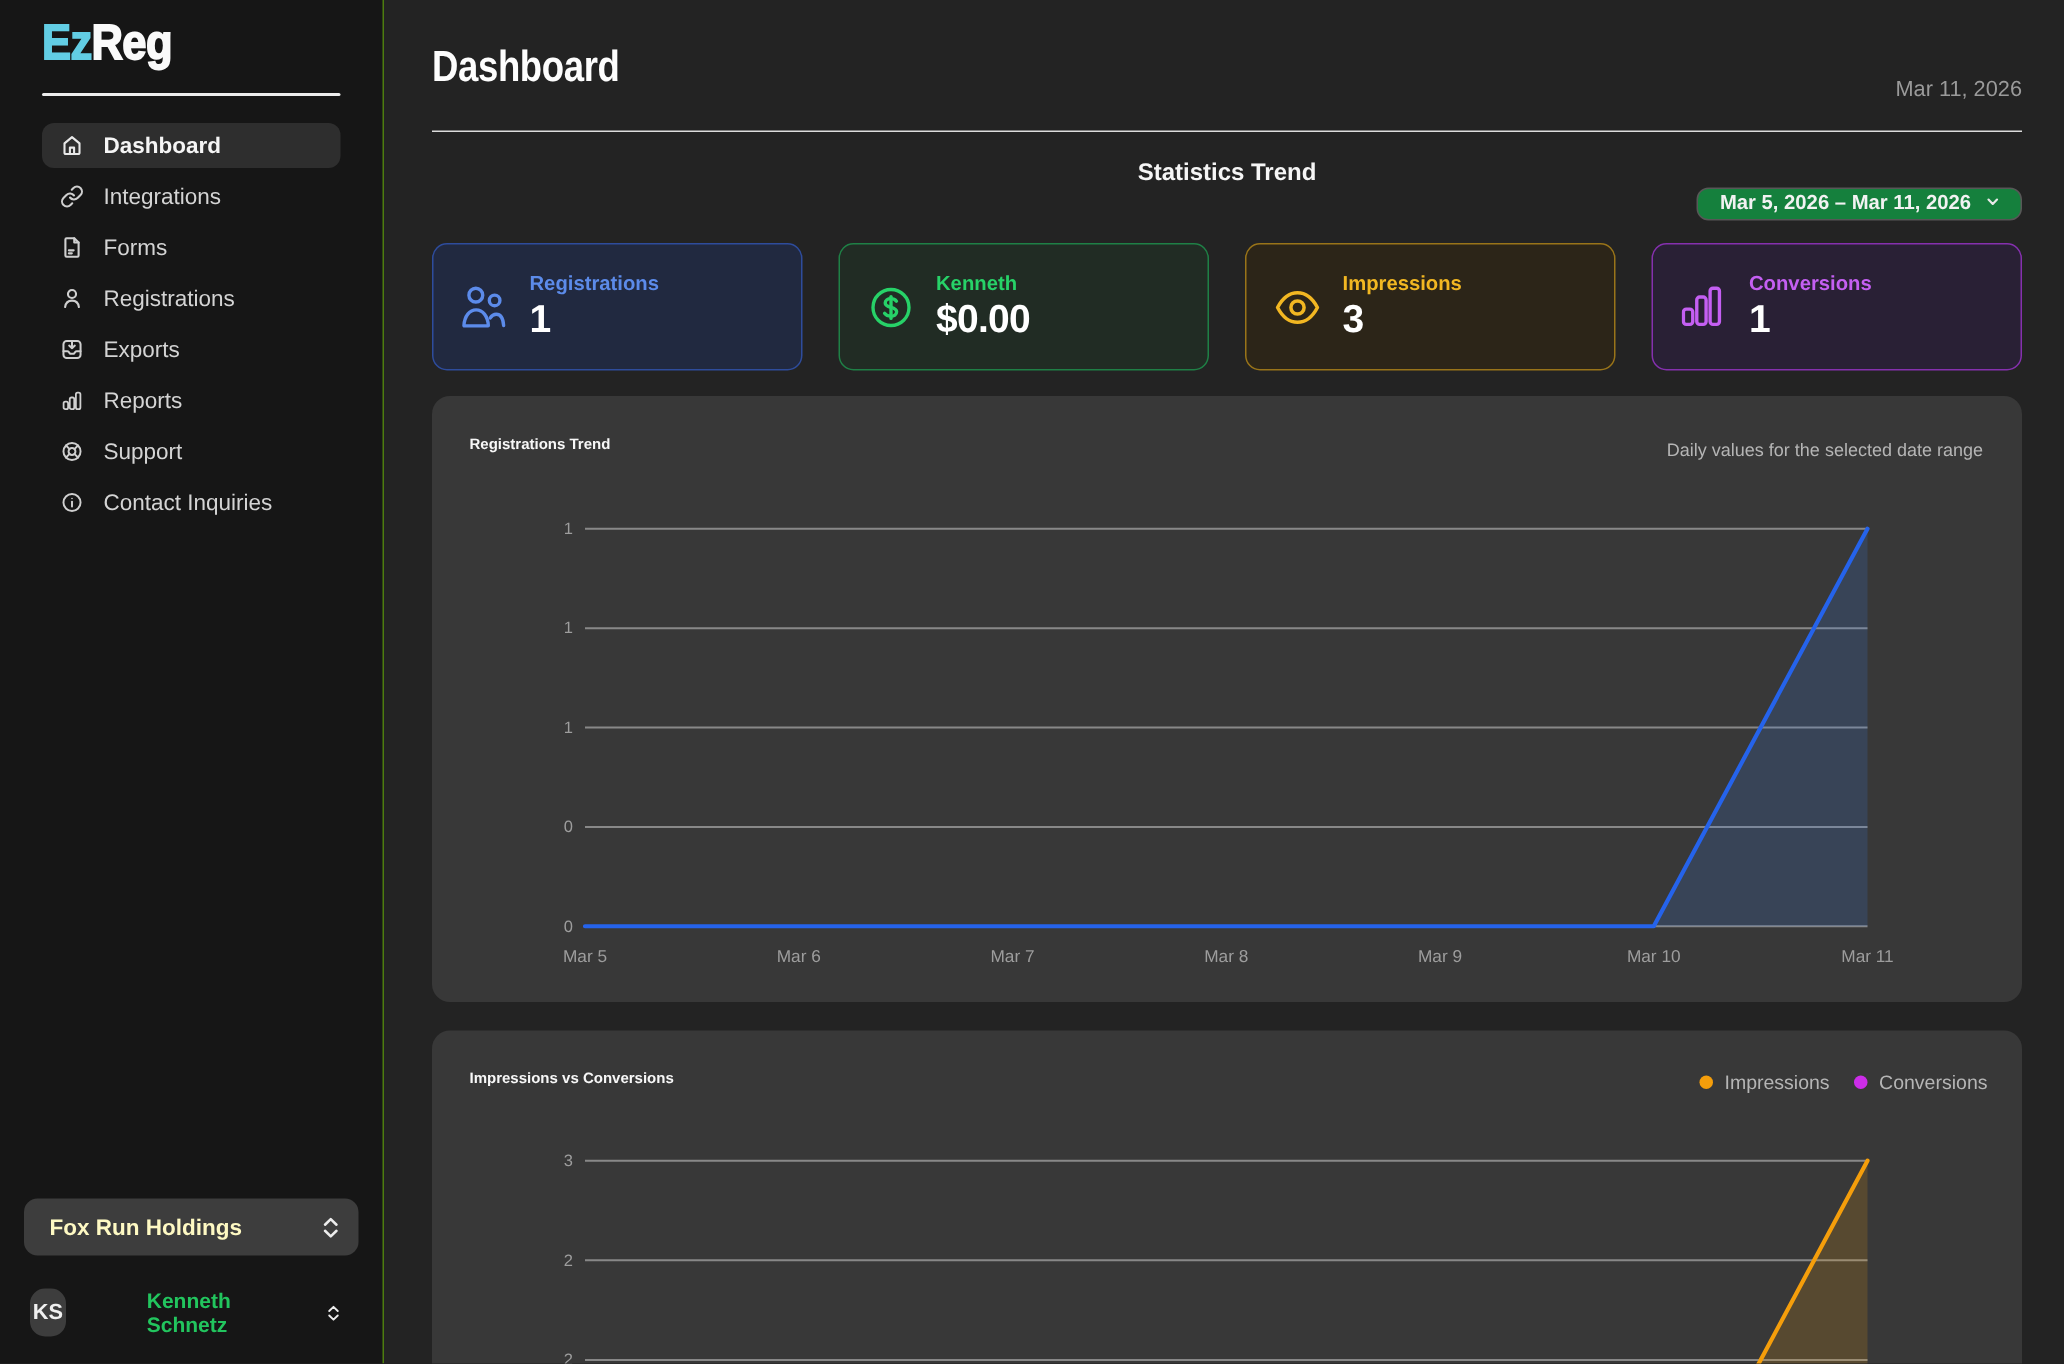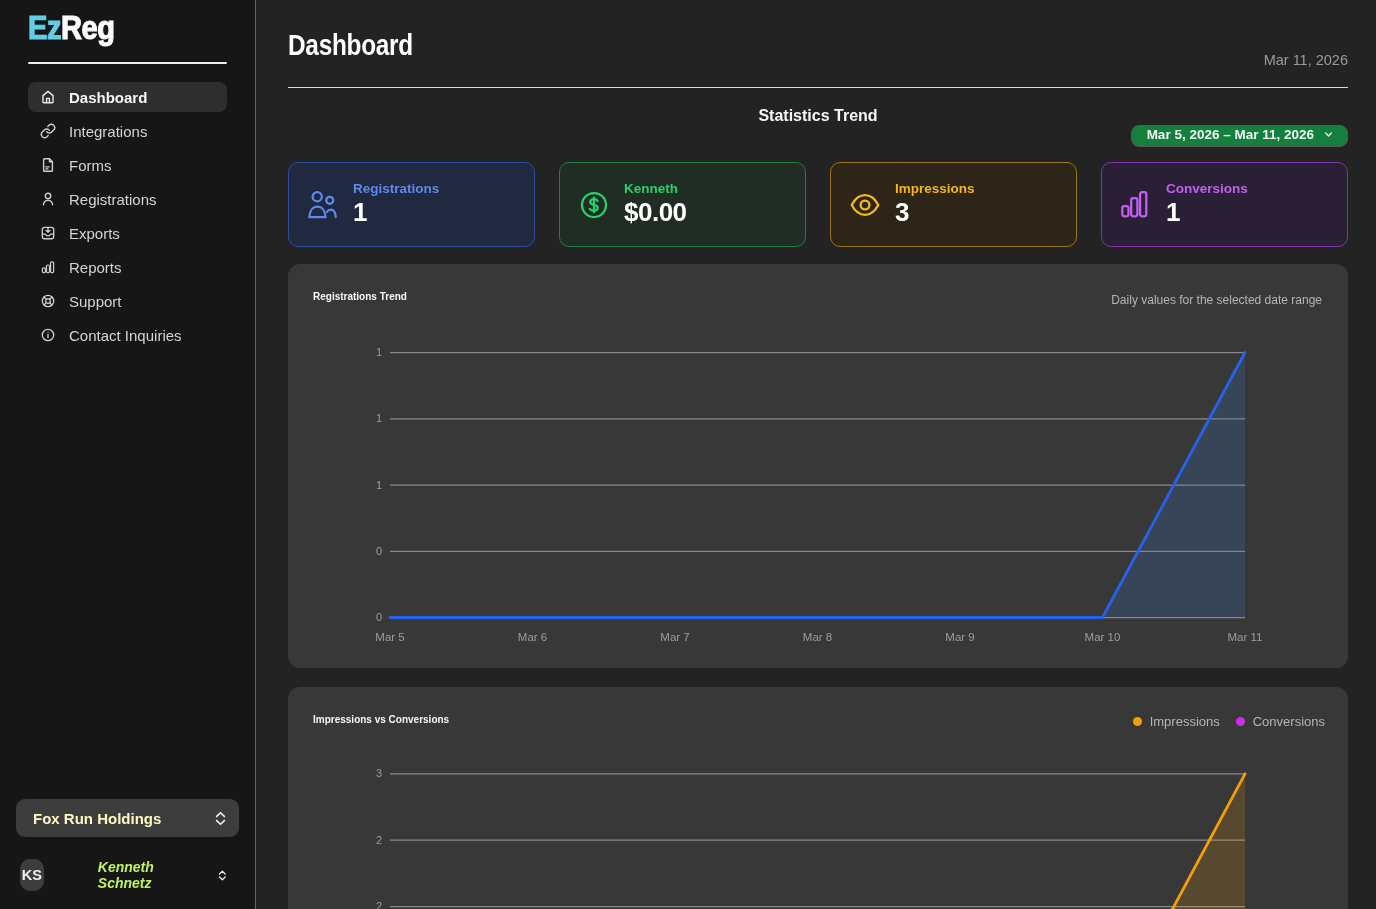--- a/index.html
+++ b/index.html
@@ -43,21 +43,21 @@
 .user-row {
   position:absolute; left:16px; right:16px; top:859px; height:32px;
   display:flex; align-items:center;gap:34px;
 }
 .avatar {
   width:32px; height:32px; border-radius:10px; background:#3d3d3d;
   margin-left:4px;
   display:flex; align-items:center; justify-content:center;
   font-size:14.5px; font-weight:bold; color:#f0f0f0;
 }
-.user-name { margin-left:20px; font-size:14px; color:#bef264; font-weight:bold;font-style:italic; }
+.user-name { margin-left:20px; font-size:14px; color:#22c55e; font-weight:bold; }
 .user-row svg { margin-left:auto; margin-right:10px; }
 
 .main { flex:1; padding:0 28px 0 32px; position:relative; }
 .header { display:flex; align-items:center; margin-top:28px; height:30px; }
 .header h1 { position:relative; top:2px; font-size:29px; font-weight:bold; color:#fdfdfd; letter-spacing:-0.3px; line-height:30px; transform:scaleX(0.84); transform-origin:0 50%; }
 .header .today { margin-left:auto; font-size:14.5px; color:#9a9a9a; position:relative; top:2px;margin-top:30px; }
 .top-divider { height:1px; background:#dcdcdc; margin-top:29px; }
 .section-head { display:flex; align-items:center; margin-top:19px; height:40px;flex-direction:column; }
 .section-head h2 { font-size:16px; font-weight:bold; color:#f5f5f5; }
 .range-btn {

